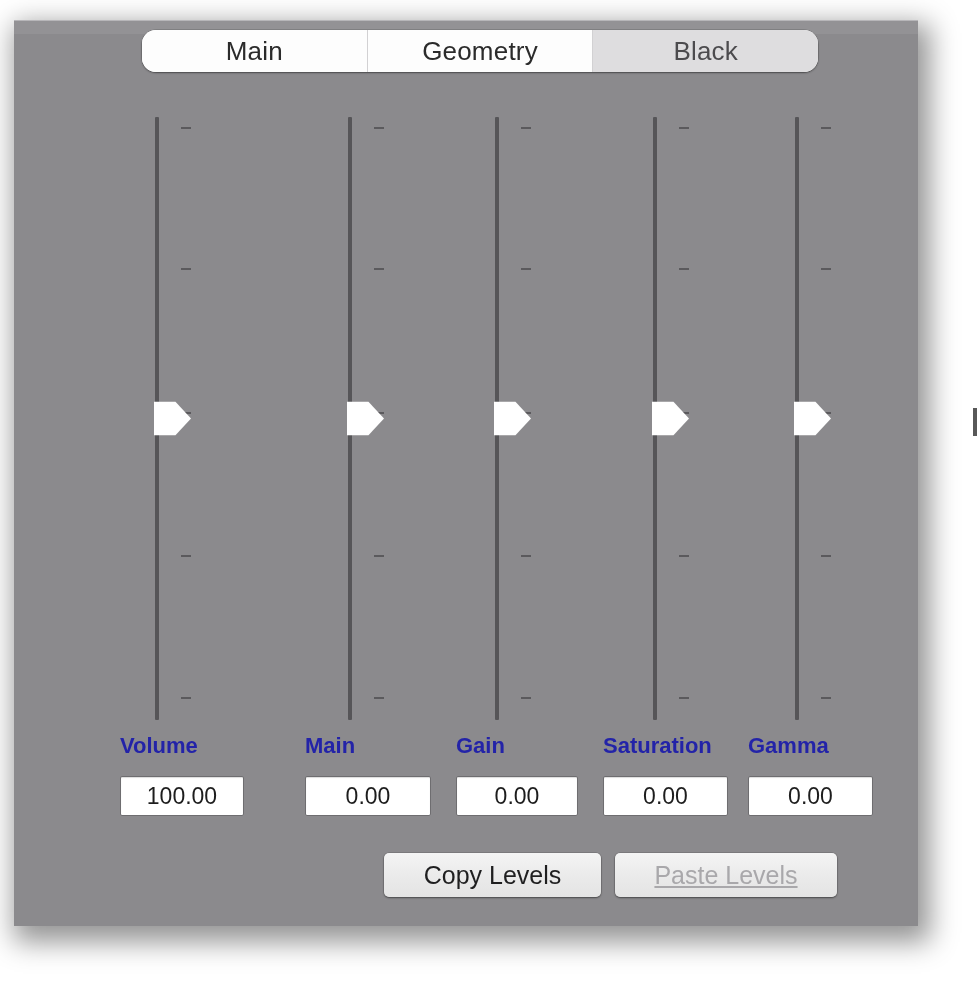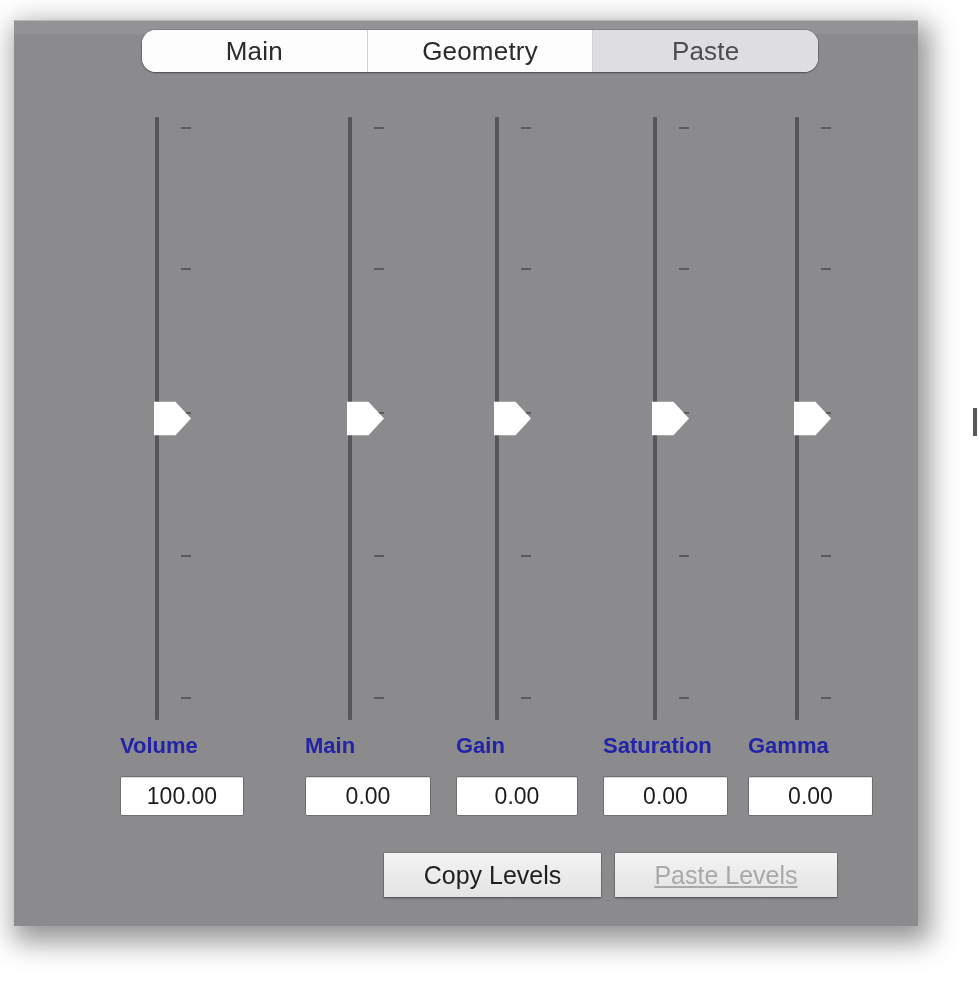--- a/index.html
+++ b/index.html
@@ -139,21 +139,21 @@
     font-size: 23px;
     color: #1d1d1d;
     box-sizing: border-box;
     cursor: text;
   }
 
   
   .btn {
     position: absolute;
     height: 44px;
-    border-radius: 0;
+    border-radius: 5px;
     background: linear-gradient(180deg, #f4f4f4 0%, #eaeaea 55%, #e4e4e4 100%);
     box-shadow: 0 1px 2px rgba(0,0,0,0.42), 0 0 0 0.5px rgba(0,0,0,0.20);
     display: flex;
     align-items: center;
     justify-content: center;
     font-size: 25px;
     color: #1f1f20;
     cursor: default;
     box-sizing: border-box;
   }
@@ -177,21 +177,21 @@
 
 <div id="root">
 
   <div class="panel">
     <div class="panel-topstrip"></div>
     <div class="panel-hairline"></div>
 
     <div class="tabbar" id="tabbar">
         <div class="tab">Main</div>
         <div class="tab">Geometry</div>
-        <div class="tab selected">Paste</div>
+        <div class="tab selected">Black</div>
       </div>
 
     <div class="sliders" id="sliders">
         <div class="slider-col" style="left: 143px;">
           <div class="track"></div>
           <div class="tick" style="top: 107px;"></div>
           <div class="tick" style="top: 248px;"></div>
           <div class="tick" style="top: 392px;"></div>
           <div class="tick" style="top: 535px;"></div>
           <div class="tick" style="top: 677px;"></div>

